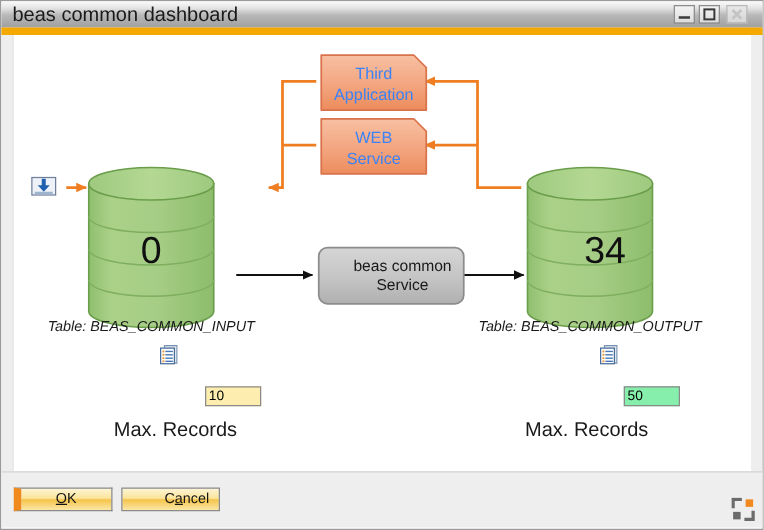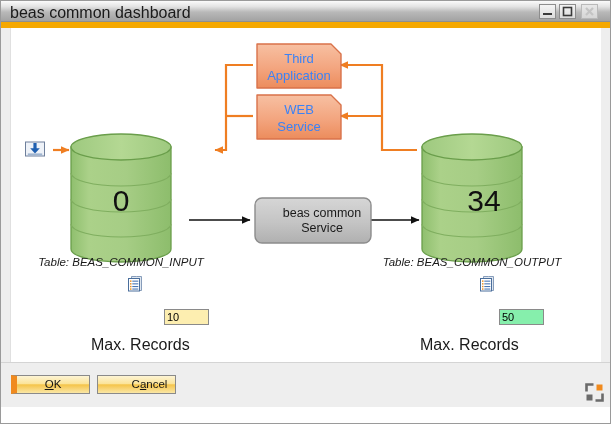--- a/index.html
+++ b/index.html
@@ -122,21 +122,21 @@
   .rec-input.focused { background: #fdeeb0; border-color: #8a8a8a; }
   .rec-input.plain  { background: #86efac; }
 
   .doc-icon { position: absolute; width: 18px; height: 18px; }
 
   
   #import-icon { position: absolute; width: 22px; height: 22px; }
 
   
   #footer {
-    position: absolute; left: 0; bottom: 16px;
+    position: absolute; left: 0; bottom: 1px;
     width: 611px; height: 45px;
     background: #eeeeee;
     border-top: 1px solid #d4d4d4;
     box-sizing: border-box;
   }
   .dlgbtn {
     position: absolute; top: 12px;
     height: 19px;
     box-sizing: border-box;
     border: 1px solid #8a8a8a;

